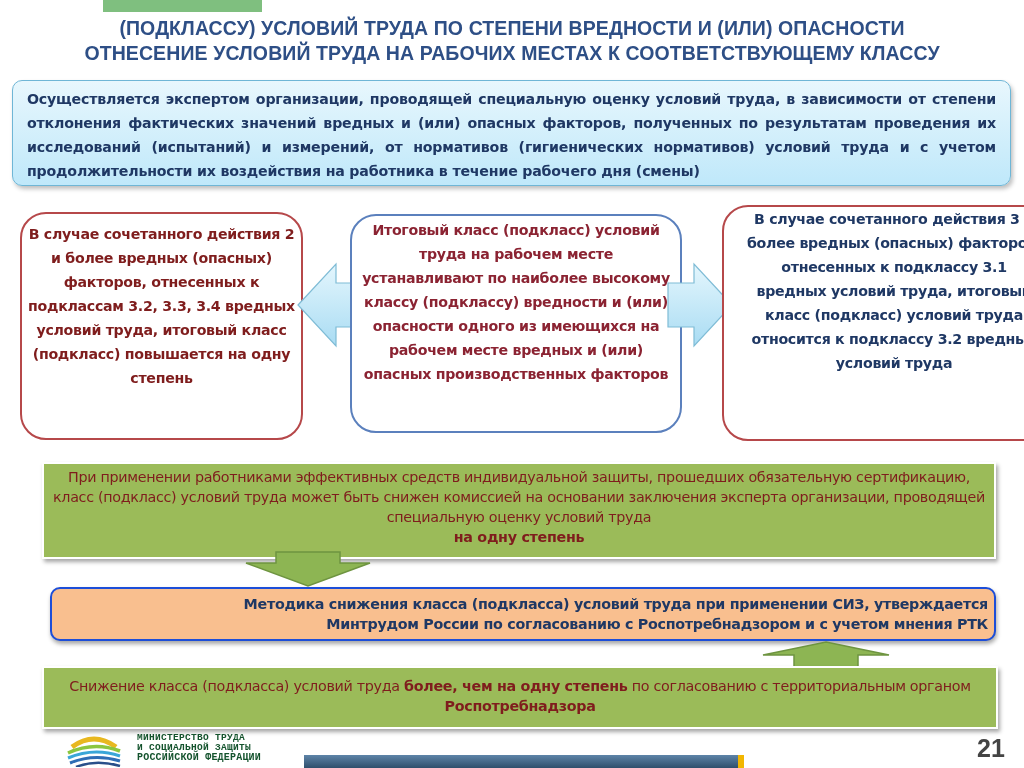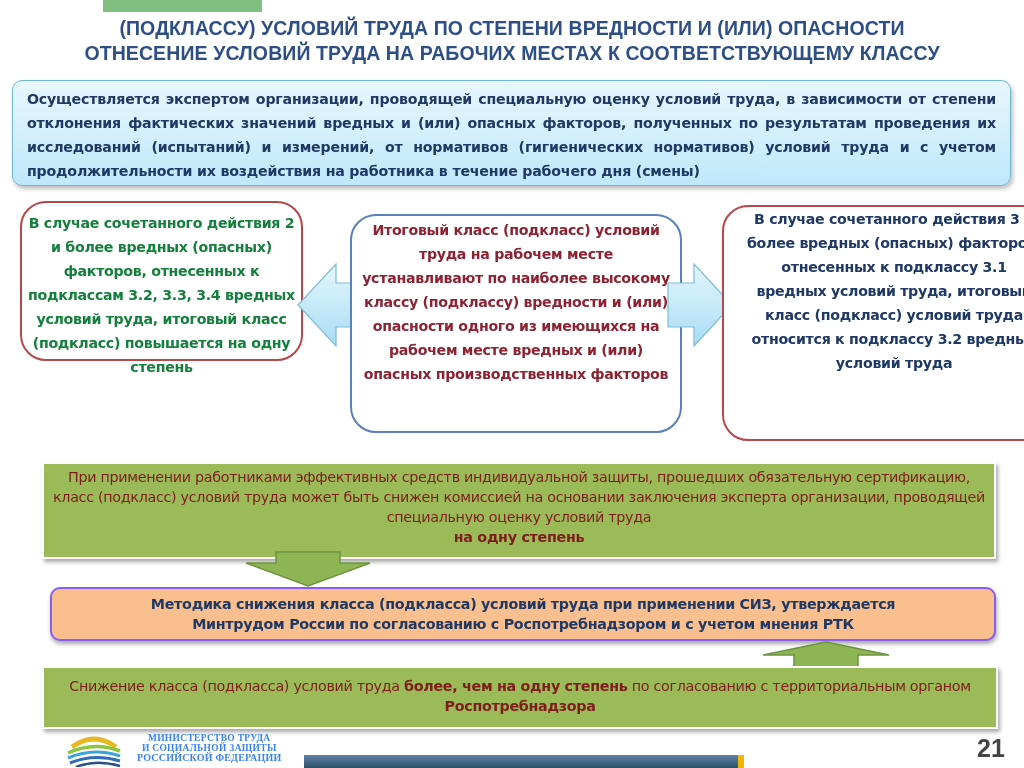--- a/index.html
+++ b/index.html
@@ -10,41 +10,41 @@
            color:#2e4f86; font-weight:bold; font-size:19.5px; line-height:25px; letter-spacing:0.1px; }
   .intro { position:absolute; left:12px; top:80px; width:999px; height:106px; box-sizing:border-box;
            border:1.5px solid #6fb6d6; border-radius:10px;
            background:linear-gradient(to bottom, #e8f7fd 0%, #bfe8fa 100%);
            box-shadow:2px 3px 4px rgba(0,0,0,0.25); padding:6px 14px 0 14px; }
   .intro-text { font-family:"DejaVu Sans", sans-serif; font-weight:bold; color:#1f3864;
                 font-size:14.2px; line-height:24px; text-align:justify; letter-spacing:-0.2px; }
   .box { position:absolute; box-sizing:border-box; border-radius:26px; background:#fff;
          text-align:center; font-family:"DejaVu Sans", sans-serif; font-weight:bold;
          font-size:14.2px; line-height:24px; letter-spacing:-0.3px; }
-  .box-left { left:20px; top:201px; width:283px; height:160px; border:2.5px solid #b6484a;
-              color:#15803d; padding:8px 6px 0 6px; }
+  .box-left { left:20px; top:212px; width:283px; height:228px; border:2.5px solid #b6484a;
+              color:#7f1d1d; padding:8px 6px 0 6px; }
   .box-center { left:350px; top:214px; width:332px; height:219px; border:2.5px solid #5b80bd;
                 color:#8b2332; padding:2px 10px 0 10px; }
   .box-right { left:722px; top:205px; width:328px; height:236px; border:2.5px solid #b6484a;
                color:#1f3864; padding:0 6px 0 22px; }
   .arrow { position:absolute; }
   .green-box { position:absolute; box-sizing:border-box; background:#9bbb59;
                box-shadow:2px 3px 4px rgba(0,0,0,0.35); border:2px solid #ffffff;
                text-align:center; color:#7f1d1d; font-family:"DejaVu Sans", sans-serif; font-size:14.3px; line-height:20px; letter-spacing:-0.3px; }
   .green-1 { left:42px; top:462px; width:954px; height:97px; padding:3px 8px 0 8px; }
   .green-2 { left:42px; top:666px; width:956px; height:63px; padding:8px 8px 0 8px; }
   .orange-box { position:absolute; left:50px; top:587px; width:946px; height:54px; box-sizing:border-box;
-                background:#f9bf8f; border:2px solid #8b5cf6; border-radius:10px;
+                background:#f9bf8f; border:2px solid #1d4ed8; border-radius:10px;
                 box-shadow:1px 3px 4px rgba(0,0,0,0.35);
-                text-align:center; color:#1f3864; font-family:"DejaVu Sans", sans-serif; font-weight:bold;
+                text-align:right; color:#1f3864; font-family:"DejaVu Sans", sans-serif; font-weight:bold;
                 font-size:14.3px; line-height:20px; padding:5px 6px 12px 6px; letter-spacing:-0.3px; }
   b { font-weight:bold; }
   .footer-logo { position:absolute; left:66px; top:733px; width:56px; height:34px; }
-  .footer-org { position:absolute; left:137px; top:733px; color:#3b82f6; font-weight:bold;
-                font-family:Liberation Serif, serif;text-align:center; }
+  .footer-org { position:absolute; left:137px; top:733px; color:#14532d; font-weight:bold;
+                font-family:Liberation Mono, monospace; }
   .footer-org .l1, .footer-org .l2 { font-size:9.5px; line-height:10px; letter-spacing:0.3px; }
   .footer-org .l3 { font-size:10px; line-height:9px; letter-spacing:0.2px; }
   .footer-bar { position:absolute; left:304px; top:755px; width:434px; height:13px;
                 background:linear-gradient(to bottom, #5e84a8, #2f4f6c); }
   .footer-bar-accent { position:absolute; left:738px; top:755px; width:6px; height:13px; background:#f2b600; }
   .page-num { position:absolute; left:977px; top:734px; font-size:25px; font-weight:bold; color:#444; }
 </style>
 </head>
 <body>
 

